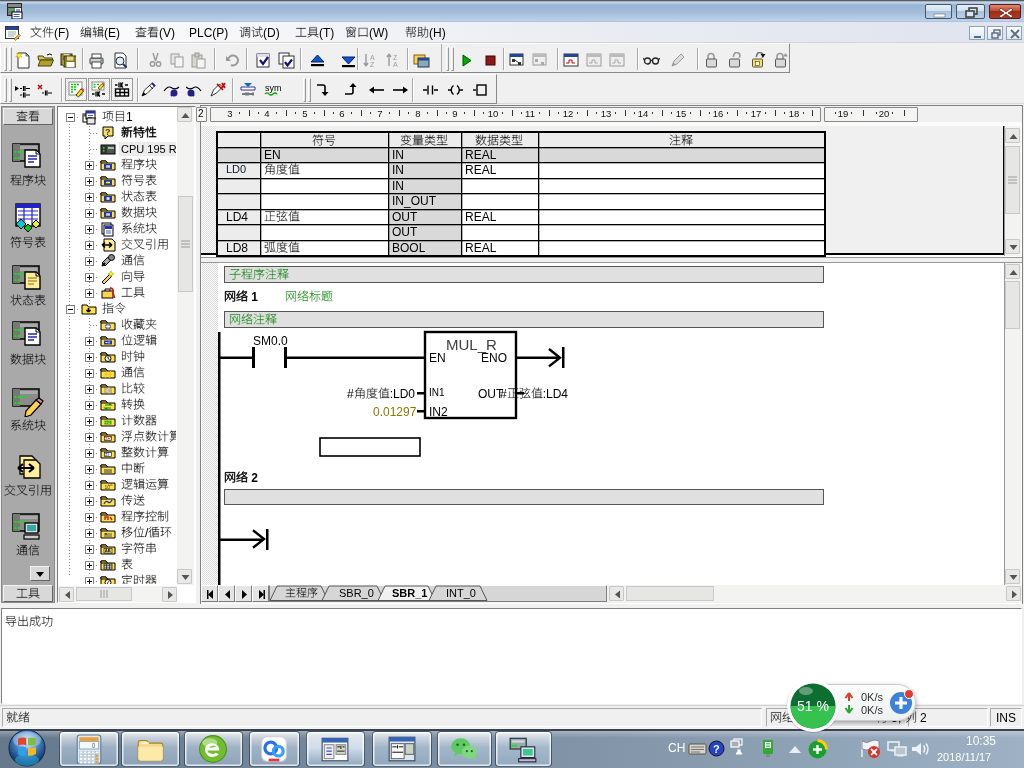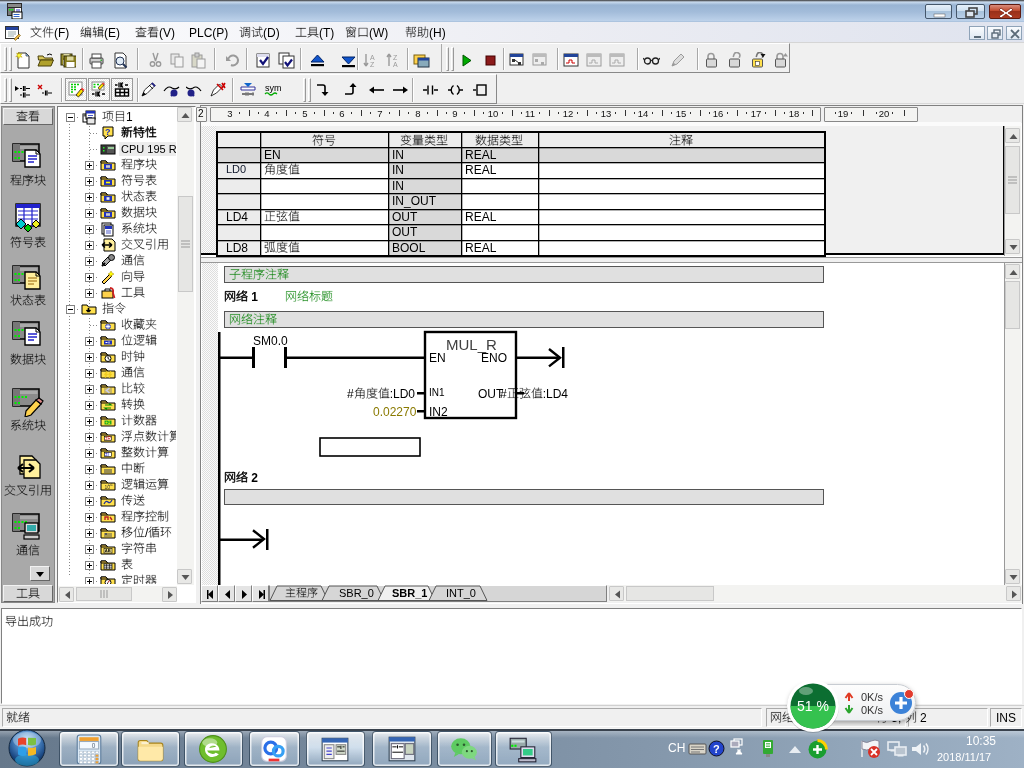--- a/index.html
+++ b/index.html
@@ -1289,21 +1289,21 @@
     <div class="t" style="left:429px;top:351px;font-size:12px;color:#000;">EN</div>
     <div class="t" style="left:481px;top:351px;font-size:12px;color:#000;">ENO</div>
     <div class="t" style="left:429px;top:387px;font-size:10px;color:#000;">IN1</div>
     <div class="t" style="left:478px;top:387px;font-size:12px;color:#000;">OUT</div>
     <div class="t" style="left:429px;top:405px;font-size:12px;color:#000;">IN2</div>
     <div class="t" style="left:347px;top:387px;font-size:12px;color:#000;">#<svg class="cj" style="vertical-align:-1.4px" width="36" height="12" viewBox="0 0 36 12" fill="#000" stroke="#000" stroke-width="14">
         <use href="#c89d2" transform="translate(0.0,10.56) scale(0.0120,-0.0120)"></use>
         <use href="#c5ea6" transform="translate(12.0,10.56) scale(0.0120,-0.0120)"></use>
         <use href="#c503c" transform="translate(24.0,10.56) scale(0.0120,-0.0120)"></use>
       </svg>:LD0</div>
-    <div class="t" style="left:373px;top:405px;font-size:12px;color:#8a7a00;">0.02270</div>
+    <div class="t" style="left:373px;top:405px;font-size:12px;color:#8a7a00;">0.01297</div>
     <div class="t" style="left:500px;top:387px;font-size:12px;color:#000;">#<svg class="cj" style="vertical-align:-1.4px" width="36" height="12" viewBox="0 0 36 12" fill="#000" stroke="#000" stroke-width="14">
         <use href="#c6b63" transform="translate(0.0,10.56) scale(0.0120,-0.0120)"></use>
         <use href="#c5f26" transform="translate(12.0,10.56) scale(0.0120,-0.0120)"></use>
         <use href="#c503c" transform="translate(24.0,10.56) scale(0.0120,-0.0120)"></use>
       </svg>:LD4</div>
     <div class="t" style="left:224px;top:471px;font-size:12px;color:#000;font-weight:bold;"><svg class="cj" style="vertical-align:-1.4px" width="24" height="12" viewBox="0 0 24 12" fill="#000" stroke="#000" stroke-width="55">
         <use href="#c7f51" transform="translate(0.0,10.56) scale(0.0120,-0.0120)"></use>
         <use href="#c7edc" transform="translate(12.0,10.56) scale(0.0120,-0.0120)"></use>
       </svg> 2</div>
     <div style="position:absolute;left:224px;top:489px;width:600px;height:16px;background:#e0e0e0;border:1px solid #555"></div>

